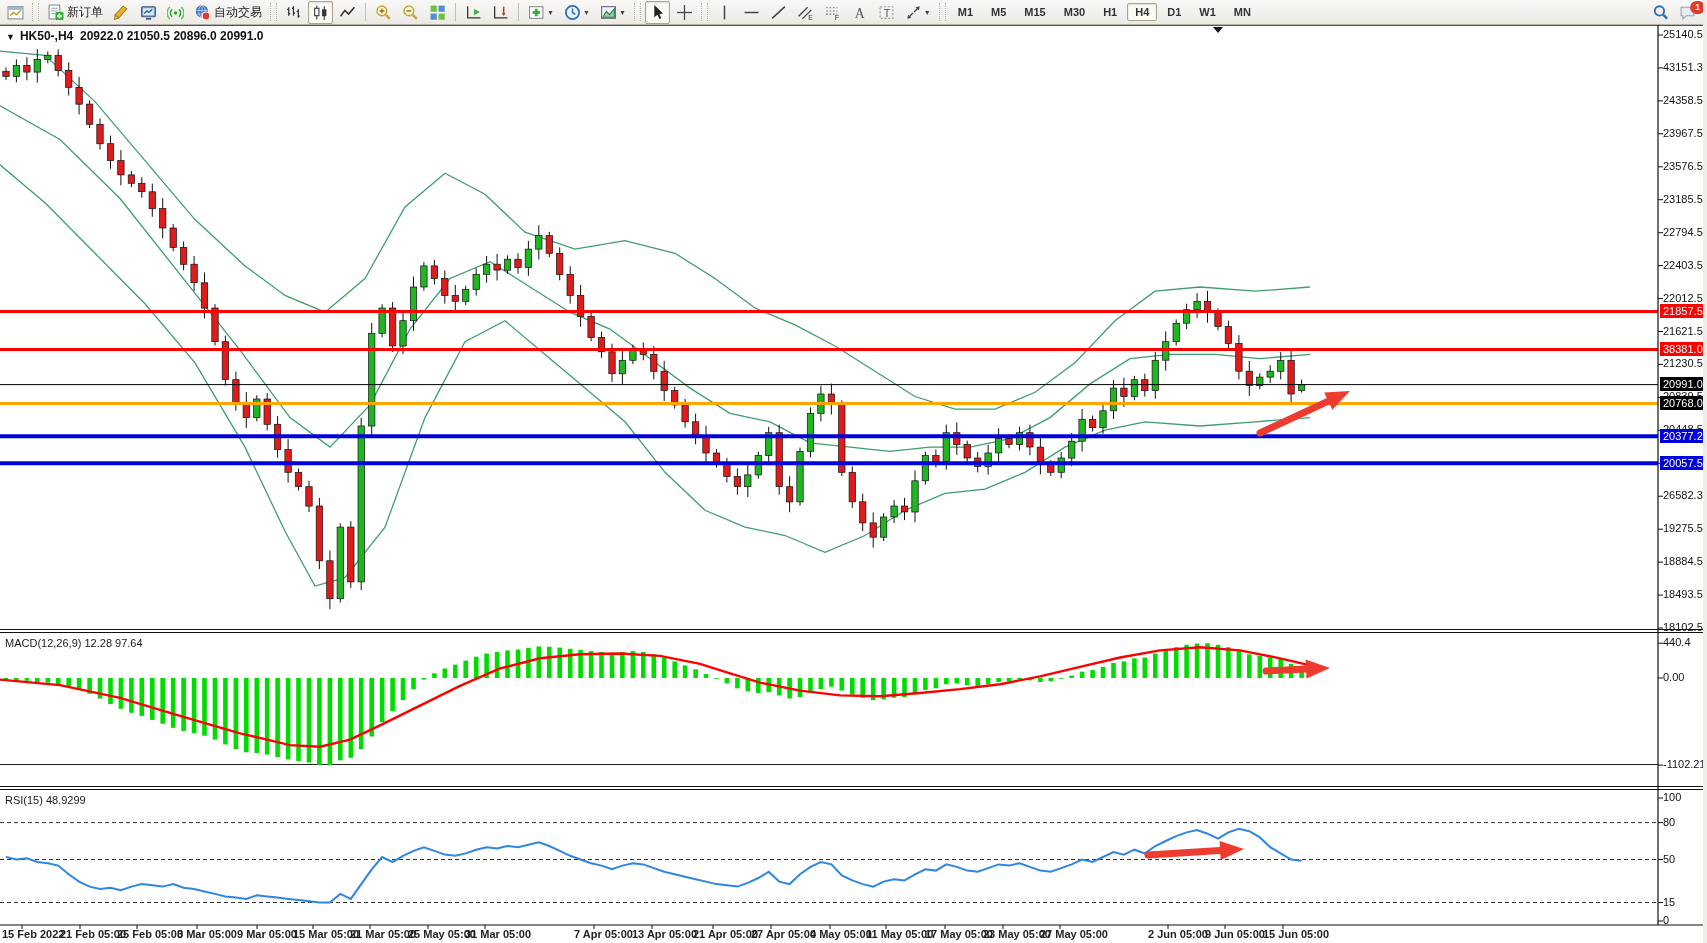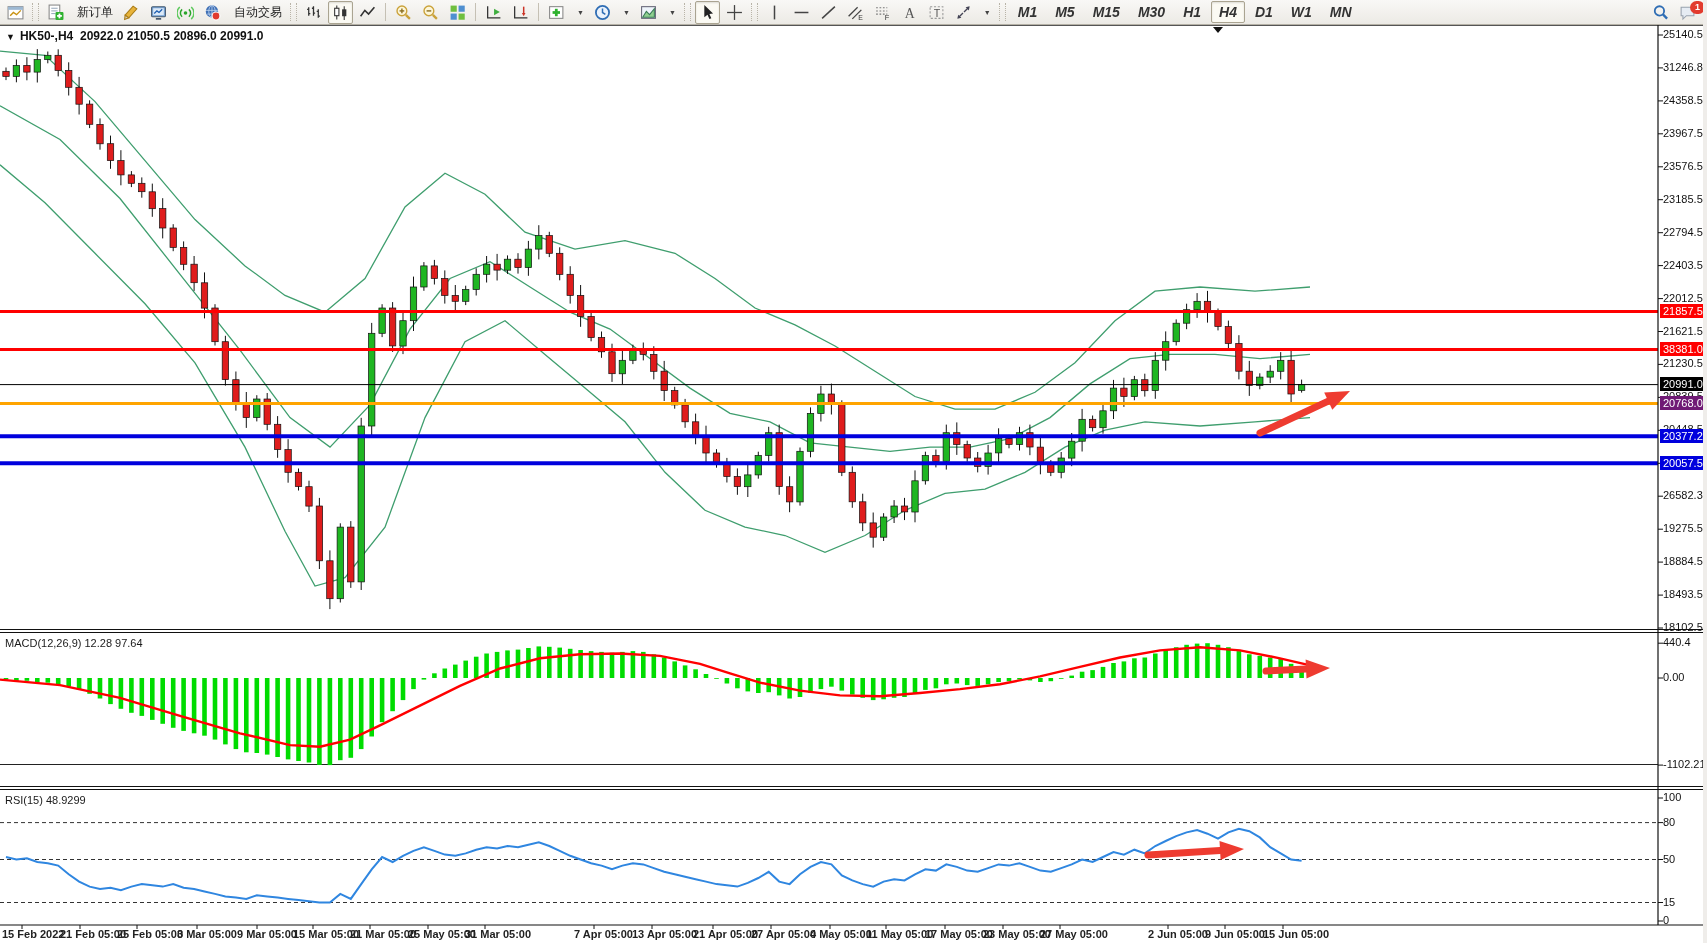--- a/index.html
+++ b/index.html
@@ -3,28 +3,28 @@
 <meta charset="utf-8">
 <style>
   html,body{margin:0;padding:0;background:#fff;}
   .app{position:relative;width:1707px;height:943px;overflow:hidden;background:#fff;
        font-family:"Liberation Sans","DejaVu Sans",sans-serif;-webkit-font-smoothing:antialiased;}
   
   .toolbar{position:absolute;left:0;top:0;width:1707px;height:25px;
            background:linear-gradient(#f9f8f6,#eceae5);border-bottom:1px solid #b5b1a6;
            display:flex;align-items:center;padding-left:2px;box-sizing:border-box;}
   .tbtn{display:inline-flex;align-items:center;height:21px;padding:0 3px;margin:0 1px;
-        border:1px solid transparent;border-radius:2px;cursor:default;background:transparent;gap:10px;}
+        border:1px solid transparent;border-radius:2px;cursor:default;background:transparent;}
   .tbtn.sel{background:#fbfaf3;border:1px solid #aaa491;box-shadow:inset 0 1px 2px rgba(0,0,0,.12);}
   .tbtn .ic{width:17px;height:17px;display:inline-block;}
   .tbtn .lbl{font-size:12px;color:#222;margin-left:3px;white-space:nowrap;}
   .tbtn .caret{font-size:7px;color:#444;margin-left:2px;}
   .tb-grip{width:5px;height:18px;margin:0 3px;border-left:1px dotted #b9b4a8;border-right:1px dotted #b9b4a8;}
   .tb-sep{width:1px;height:18px;background:#c5c0b4;margin:0 4px;}
-  .tf{font-size:14px;font-weight:bold;color:#333;padding:2px 7px;margin:0 1px;border:1px solid transparent;border-radius:2px;font-style:italic;}
+  .tf{font-size:11px;font-weight:bold;color:#333;padding:2px 7px;margin:0 1px;border:1px solid transparent;border-radius:2px;}
   .tf.sel{background:#fbfaf3;border-color:#aaa491;box-shadow:inset 0 1px 2px rgba(0,0,0,.12);}
   .tb-right{position:absolute;right:6px;top:0;height:25px;display:flex;align-items:center;}
   .badge{position:absolute;right:-6px;top:-1px;min-width:13px;height:13px;border-radius:7px;background:#e23b2e;
          color:#fff;font-size:9px;font-weight:bold;text-align:center;line-height:13px;padding:0 1px;}
   
   .chart{position:absolute;left:0;top:25px;width:1707px;height:918px;background:#fff;}
   #chartSvg{position:absolute;left:0;top:0;}
   #labels{position:absolute;left:0;top:0;width:1707px;height:918px;pointer-events:none;}
   .chart-title{position:absolute;left:6px;top:4px;font-size:12px;font-weight:bold;color:#111;white-space:nowrap;}
   .chart-title .tri{font-size:9px;margin-right:5px;color:#111;}
@@ -723,42 +723,42 @@
           <polygon points="1330,668 1306.5,678.6 1305.6,659.6" fill="#ee3b30"></polygon>
         </g>
         <g>
           <line x1="1148" y1="855" x2="1220.0" y2="850.5" stroke="#ee3b30" stroke-width="7" stroke-linecap="round"></line>
           <polygon points="1244,849 1220.6,860.0 1219.5,841.0" fill="#ee3b30"></polygon>
         </g>
         <polygon points="1213,27 1223,27 1218,33" fill="#111"></polygon>
       </svg>
     <div id="labels">
         <div class="tick" style="top:3px">25140.5</div>
-        <div class="tick" style="top:36px">31246.8</div>
+        <div class="tick" style="top:36px">43151.3</div>
         <div class="tick" style="top:69px">24358.5</div>
         <div class="tick" style="top:102px">23967.5</div>
         <div class="tick" style="top:135px">23576.5</div>
         <div class="tick" style="top:168px">23185.5</div>
         <div class="tick" style="top:201px">22794.5</div>
         <div class="tick" style="top:234px">22403.5</div>
         <div class="tick" style="top:267px">22012.5</div>
         <div class="tick" style="top:300px">21621.5</div>
         <div class="tick" style="top:332px">21230.5</div>
         <div class="tick" style="top:365px">20839.5</div>
         <div class="tick" style="top:398px">20448.5</div>
         <div class="tick" style="top:431px">20057.5</div>
         <div class="tick" style="top:464px">26582.3</div>
         <div class="tick" style="top:497px">19275.5</div>
         <div class="tick" style="top:530px">18884.5</div>
         <div class="tick" style="top:563px">18493.5</div>
         <div class="tick" style="top:596px">18102.5</div>
         <div class="lvlbox" style="top:279px;background:#ff0000">21857.5</div>
         <div class="lvlbox" style="top:317px;background:#ff0000">38381.0</div>
         <div class="lvlbox" style="top:352px;background:#000000">20991.0</div>
-        <div class="lvlbox" style="top:371px;background:#701a75">20768.0</div>
+        <div class="lvlbox" style="top:371px;background:#000000">20768.0</div>
         <div class="lvlbox" style="top:404px;background:#0000dd">20377.2</div>
         <div class="lvlbox" style="top:431px;background:#0000dd">20057.5</div>
         <div class="tick" style="top:611px">440.4</div>
         <div class="tick" style="top:646px">0.00</div>
         <div class="tick" style="top:733px">-1102.21</div>
         <div class="tick" style="top:766px">100</div>
         <div class="tick" style="top:791px">80</div>
         <div class="tick" style="top:828px">50</div>
         <div class="tick" style="top:871px">15</div>
         <div class="tick" style="top:889px">0</div>

